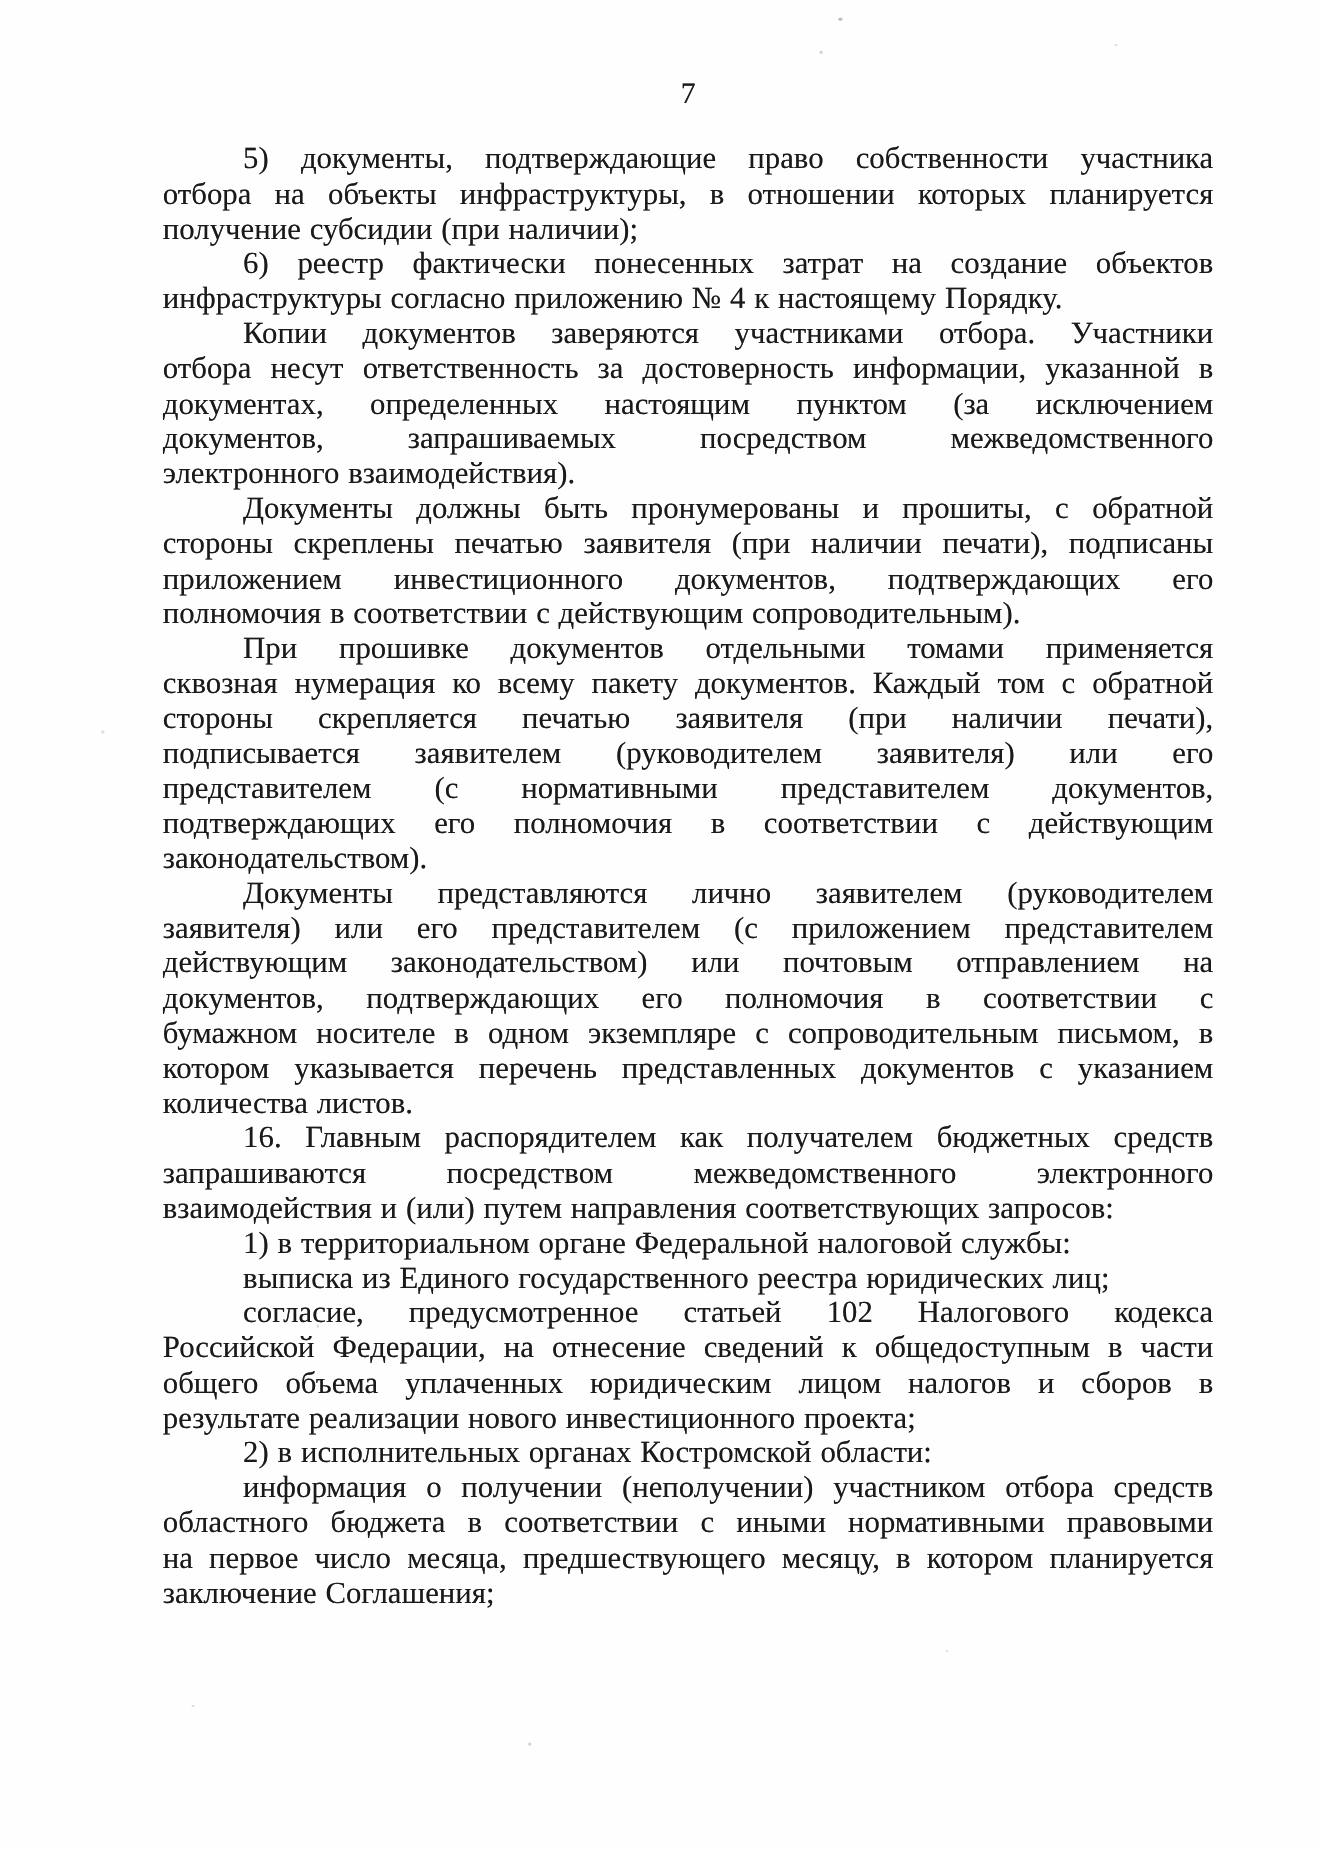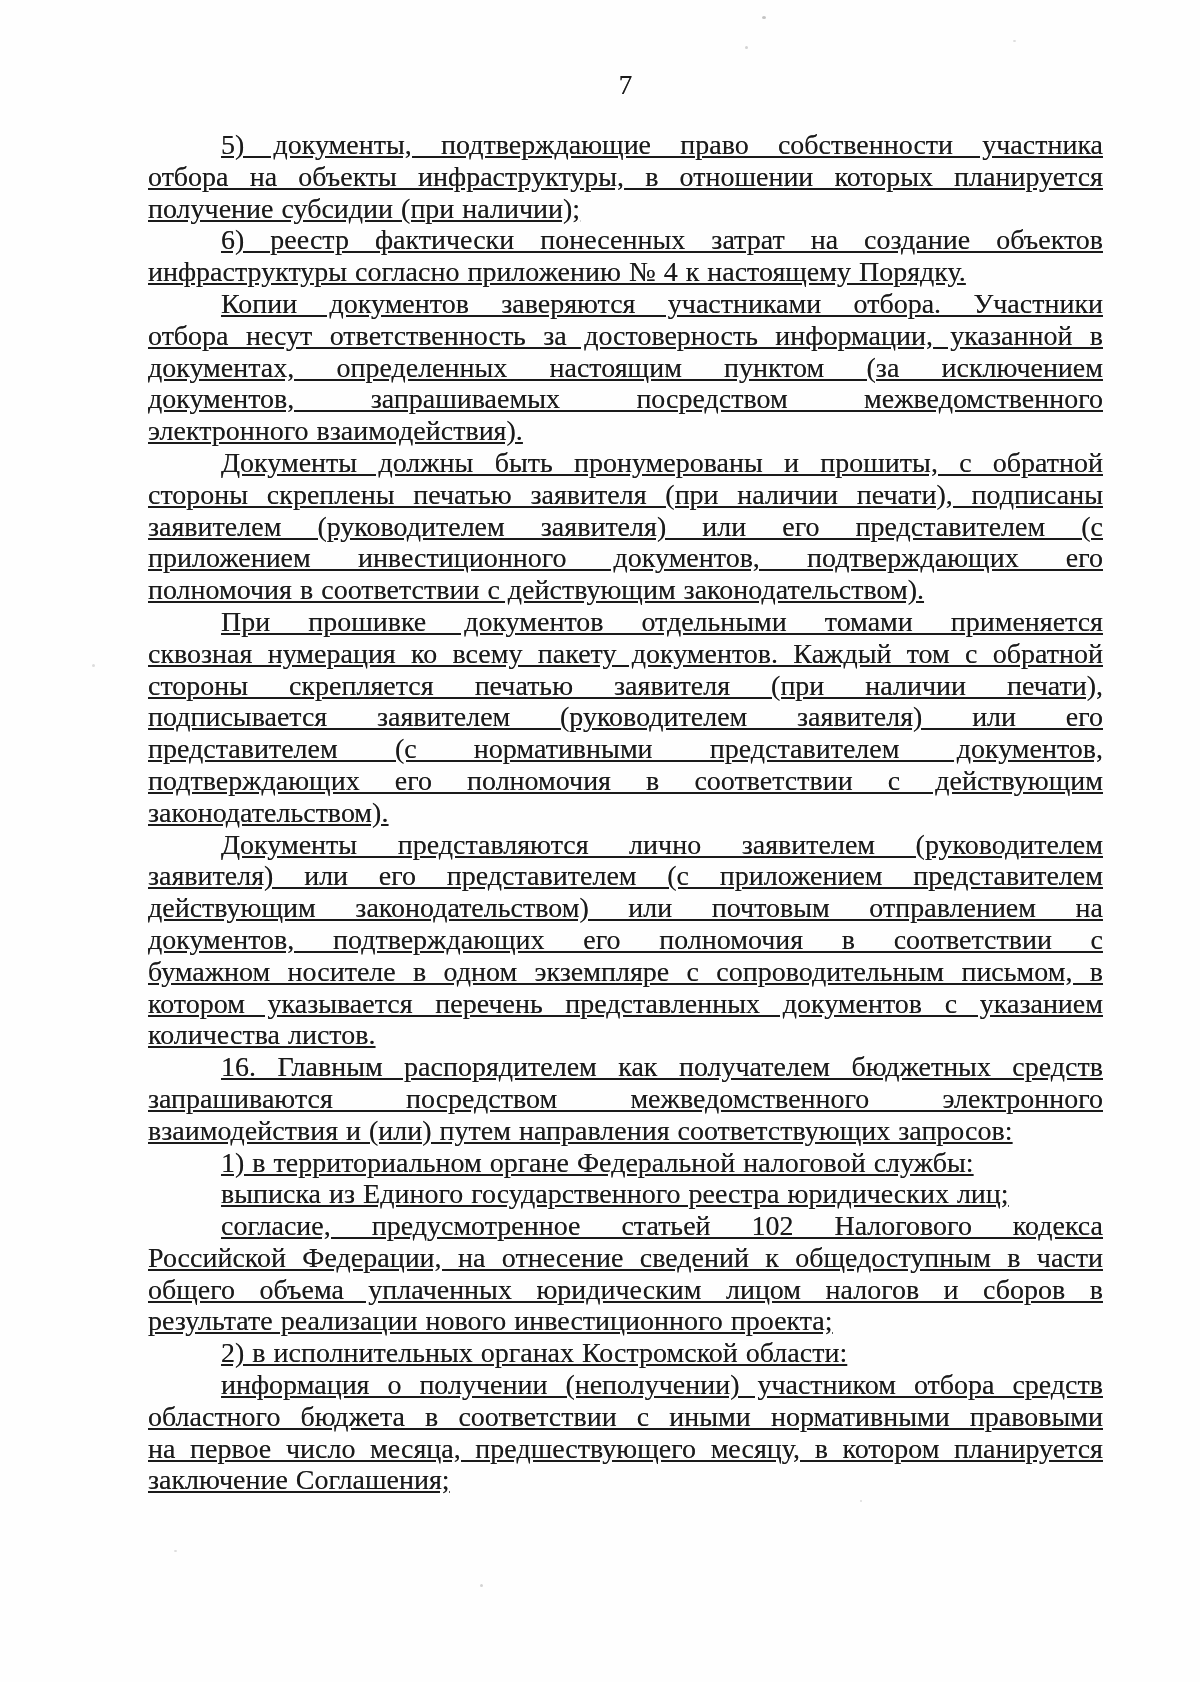--- a/index.html
+++ b/index.html
@@ -29,21 +29,20 @@
   }
   .document-body {
     position: absolute;
     top: 129px;
     left: 148px;
     width: 955px;
   }
   .paragraph {
     margin: 0;
     padding: 0;
-    text-decoration: underline;
   }
   .line {
     font-size: 28px;
     line-height: 31.8px;
     height: 31.8px;
     overflow: hidden;
     text-align: justify;
     text-align-last: justify;
     text-shadow: 0 0 0.6px rgba(0,0,0,0.55);
     word-spacing: 1px;
@@ -91,23 +90,22 @@
       <div class="paragraph">
         <div class="line first">Копии документов заверяются участниками отбора. Участники</div>
         <div class="line">отбора несут ответственность за достоверность информации, указанной в</div>
         <div class="line">документах, определенных настоящим пунктом (за исключением</div>
         <div class="line">документов, запрашиваемых посредством межведомственного</div>
         <div class="line last">электронного взаимодействия).</div>
       </div>
       <div class="paragraph">
         <div class="line first">Документы должны быть пронумерованы и прошиты, с обратной</div>
         <div class="line">стороны скреплены печатью заявителя (при наличии печати), подписаны</div>
-        <div class="line">заявителем (руководителем заявителя) или его представителем (с</div>
         <div class="line">приложением инвестиционного документов, подтверждающих его</div>
-        <div class="line last">полномочия в соответствии с действующим законодательством).</div>
+        <div class="line last">полномочия в соответствии с действующим сопроводительным).</div>
       </div>
       <div class="paragraph">
         <div class="line first">При прошивке документов отдельными томами применяется</div>
         <div class="line">сквозная нумерация ко всему пакету документов. Каждый том с обратной</div>
         <div class="line">стороны скрепляется печатью заявителя (при наличии печати),</div>
         <div class="line">подписывается заявителем (руководителем заявителя) или его</div>
         <div class="line">представителем (с нормативными представителем документов,</div>
         <div class="line">подтверждающих его полномочия в соответствии с действующим</div>
         <div class="line last">законодательством).</div>
       </div>

